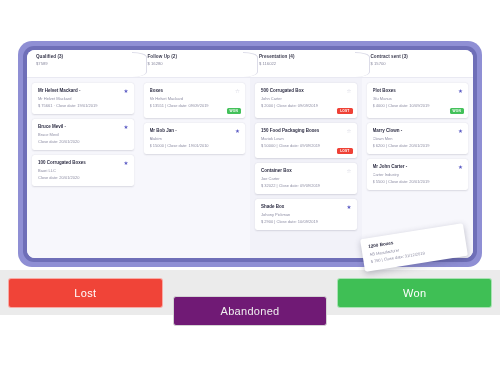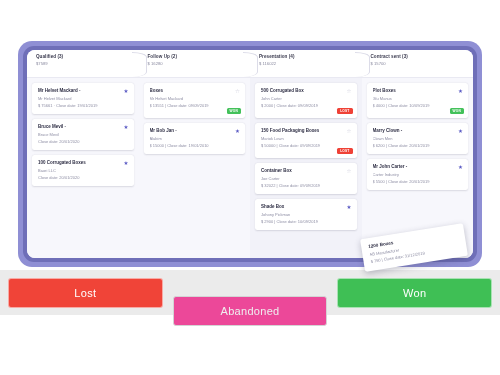--- a/index.html
+++ b/index.html
@@ -144,21 +144,21 @@
   }
   .action-btn {
     flex: 1 1 0;
     height: 30px;
     border-radius: 3px;
     display: flex; align-items: center; justify-content: center;
     font-size: 11px; color: #ffffff; letter-spacing: 0.3px;
     border: 1px solid rgba(255,255,255,0.55);
   }
   .action-btn.lost { background: #f04438; }
-  .action-btn.abandoned { background: #ec4899; color: #efefef; border-color: #d4d4d4; margin-top: 36px; }
+  .action-btn.abandoned { background: #701a75; color: #efefef; border-color: #d4d4d4; margin-top: 36px; }
   .action-btn.won  { background: #3fbf55; }
 </style>
 </head>
 <body>
 
 <div id="root">
 
   <div class="frame-outer">
     <div class="frame-mid">
       <div class="board">

